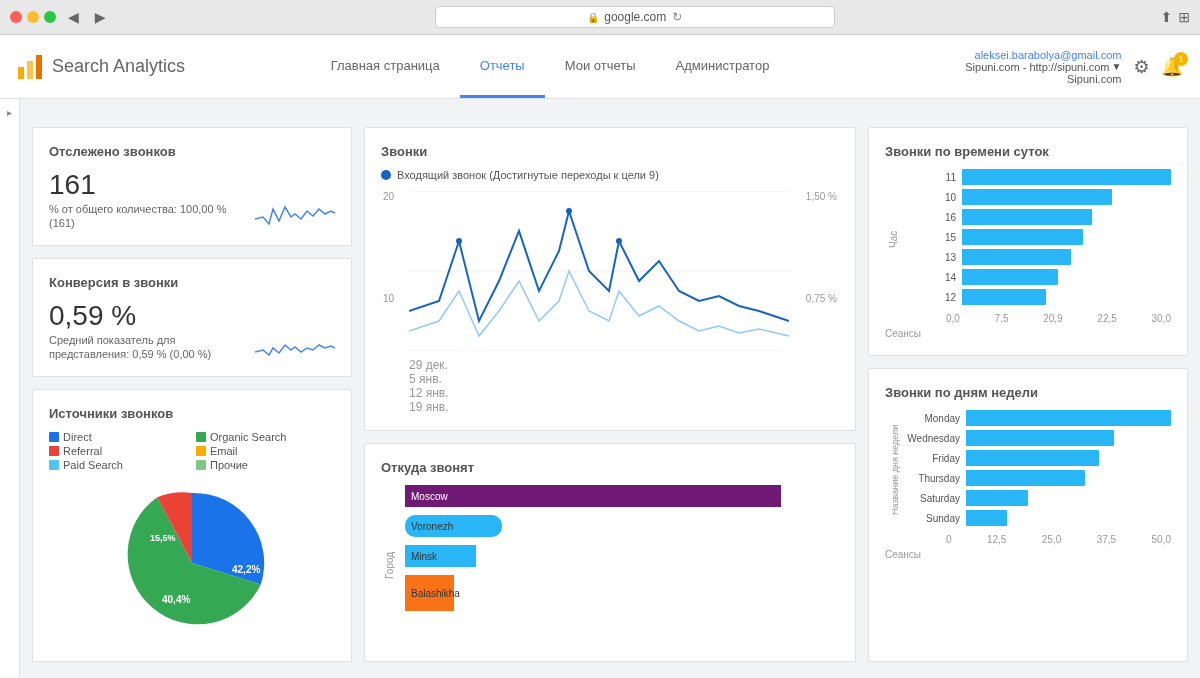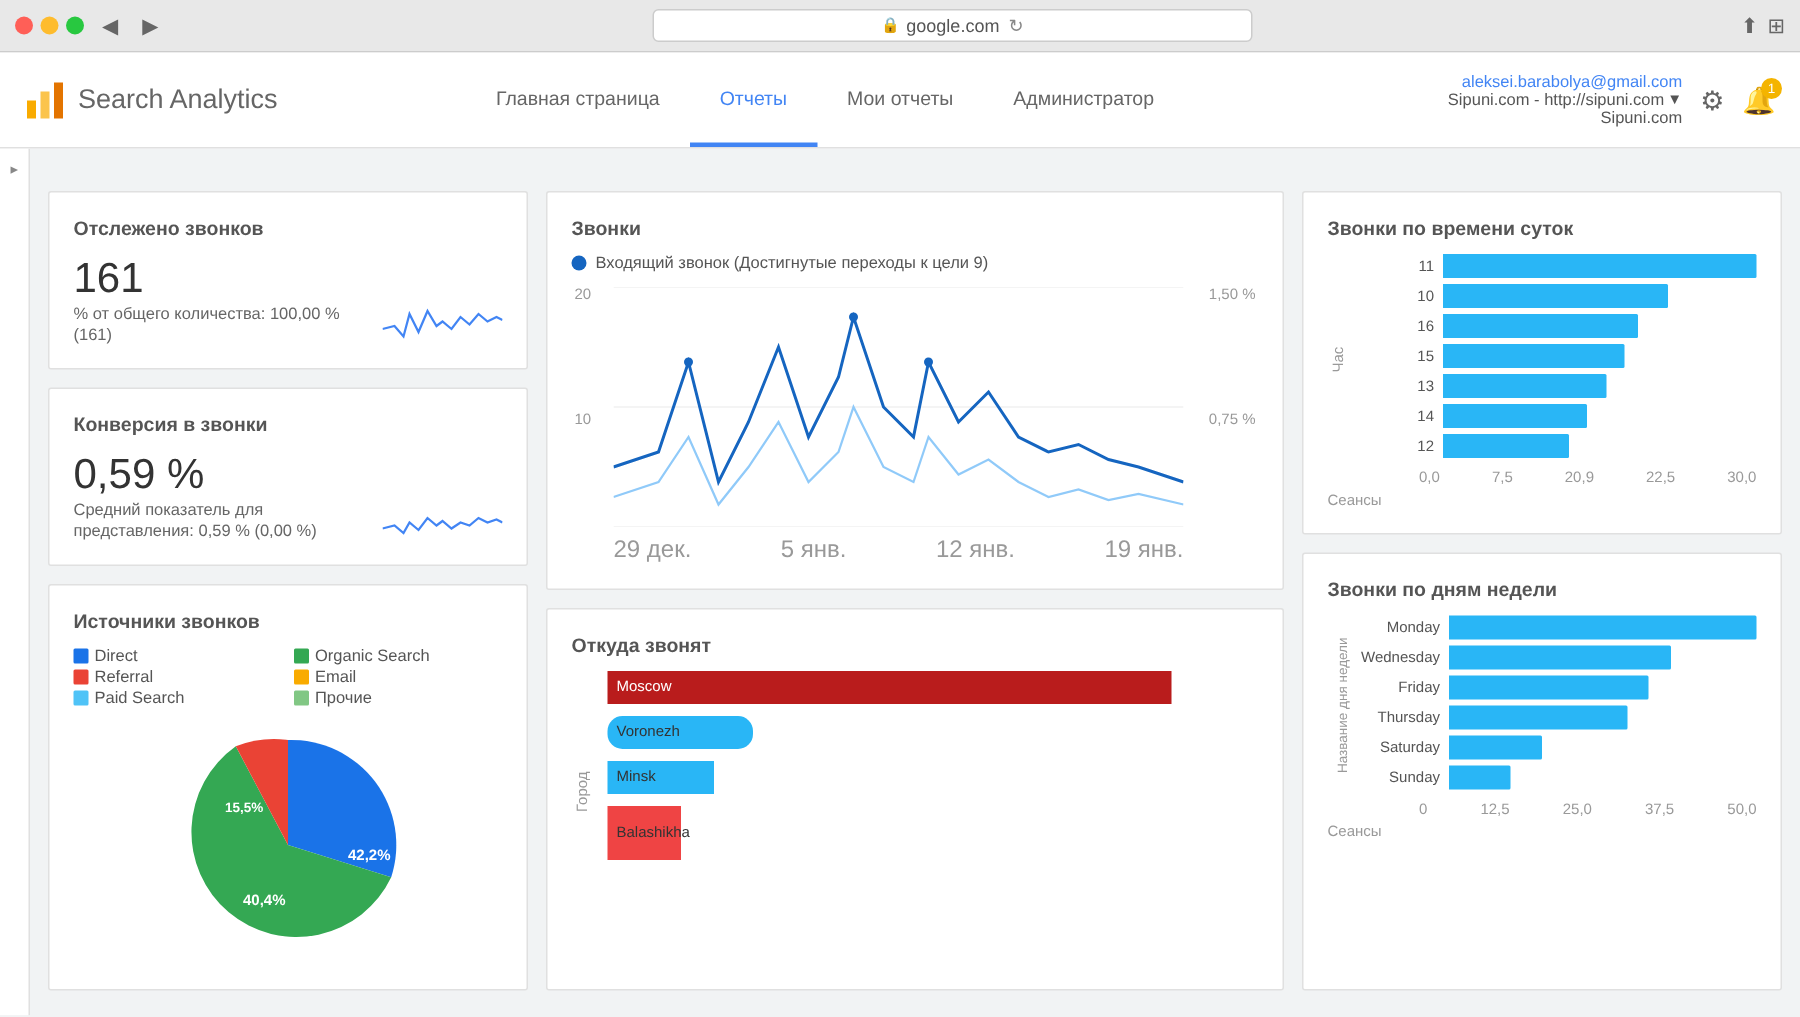--- a/index.html
+++ b/index.html
@@ -459,59 +459,59 @@
             <line x1="0" y1="160" x2="380" y2="160" stroke="#f0f0f0" stroke-width="1"></line>
 
             <polyline points="0,120 30,110 50,50 70,130 90,90 110,40 130,100 150,60 160,20 180,80 200,100 210,50 230,90 250,70 270,100 290,110 310,105 330,115 350,120 380,130" fill="none" stroke="#1565c0" stroke-width="2"></polyline>
 
             <polyline points="0,140 30,130 50,100 70,145 90,120 110,90 130,130 150,110 160,80 180,120 200,130 210,100 230,125 250,115 270,130 290,140 310,135 330,142 350,138 380,145" fill="none" stroke="#90caf9" stroke-width="1.5"></polyline>
 
             <circle cx="50" cy="50" r="3" fill="#1565c0"></circle>
             <circle cx="160" cy="20" r="3" fill="#1565c0"></circle>
             <circle cx="210" cy="50" r="3" fill="#1565c0"></circle>
           </svg>
-          <div style="display:flex; justify-content:space-between; font-size:16px; color:#999; padding-top:4px;">
+          <div style="display:flex; justify-content:space-between; font-size:12px; color:#999; padding-top:4px;flex-direction:column;">
             <span>29 дек.</span>
             <span>5 янв.</span>
             <span>12 янв.</span>
             <span>19 янв.</span>
           </div>
         </div>
       </div>
 
       <div class="card" style="flex:1;">
         <div class="card-title">Откуда звонят</div>
         <div style="display:flex; height:160px;">
           <div style="writing-mode:vertical-rl; transform:rotate(180deg); font-size:10px; color:#999; display:flex; align-items:center; justify-content:center; width:16px;">Город</div>
           <div style="flex:1;">
 
             <div class="city-row" style="margin-bottom:8px;">
               <div style="width:0;"></div>
-              <div style="flex:1; height:22px; background:#b91c1c; position:relative; max-width:85%;">
+              <div style="flex:1; height:22px; background:#701a75; position:relative; max-width:85%;">
                 <span style="position:absolute; left:6px; top:50%; transform:translateY(-50%); font-size:10px; color:white;">Moscow</span>
               </div>
             </div>
 
             <div class="city-row" style="margin-bottom:8px;">
               <div style="width:0;"></div>
               <div style="flex:1; height:22px; background:#29b6f6; position:relative; max-width:22%;border-radius:10px;">
                 <span style="position:absolute; left:6px; top:50%; transform:translateY(-50%); font-size:10px; color:#333;">Voronezh</span>
               </div>
             </div>
 
             <div class="city-row" style="margin-bottom:8px;">
               <div style="width:0;"></div>
               <div style="flex:1; height:22px; background:#29b6f6; position:relative; max-width:16%;">
                 <span style="position:absolute; left:6px; top:50%; transform:translateY(-50%); font-size:10px; color:#333;">Minsk</span>
               </div>
             </div>
 
             <div class="city-row" style="margin-bottom:8px;">
               <div style="width:0;"></div>
-              <div style="flex:1; height:36px; background:#ef4444; position:relative; max-width:11%;">
+              <div style="flex:1; height:36px; background:#f97316; position:relative; max-width:11%;">
                 <span style="position:absolute; left:6px; top:50%; transform:translateY(-50%); font-size:10px; color:#333;">Balashikha</span>
               </div>
             </div>
           </div>
         </div>
       </div>
     </div>
 
     <div class="right-column">
 

